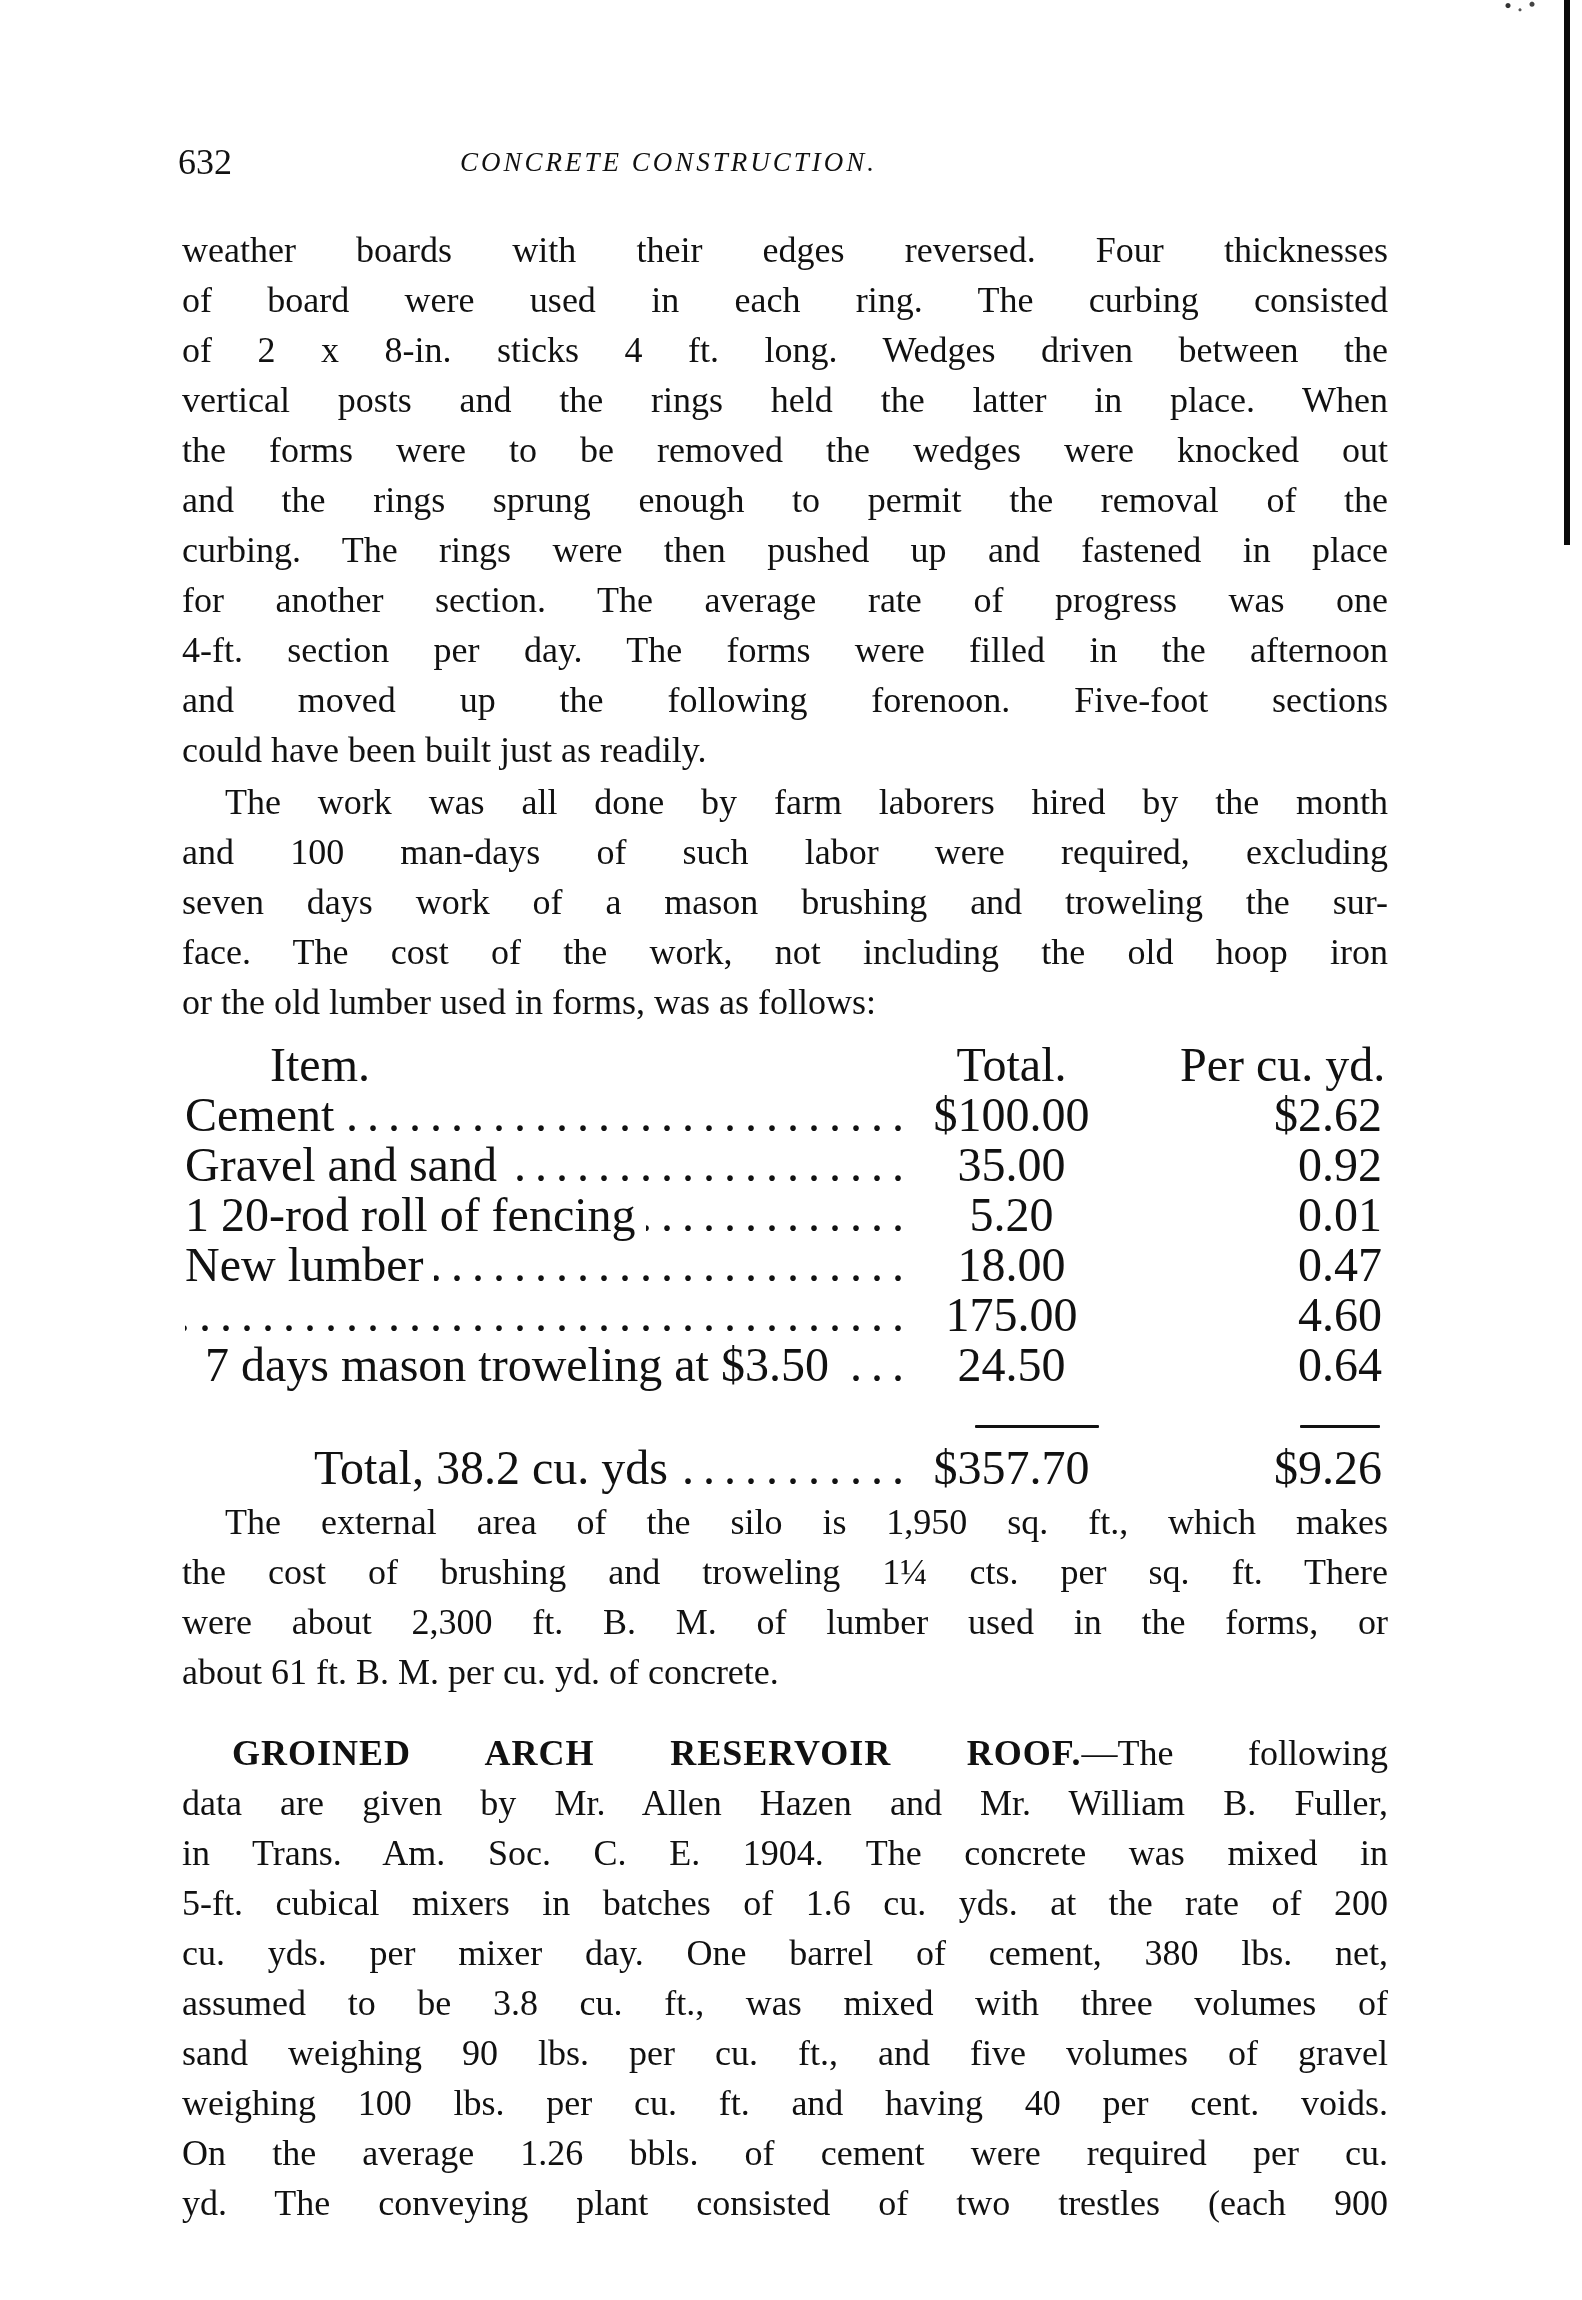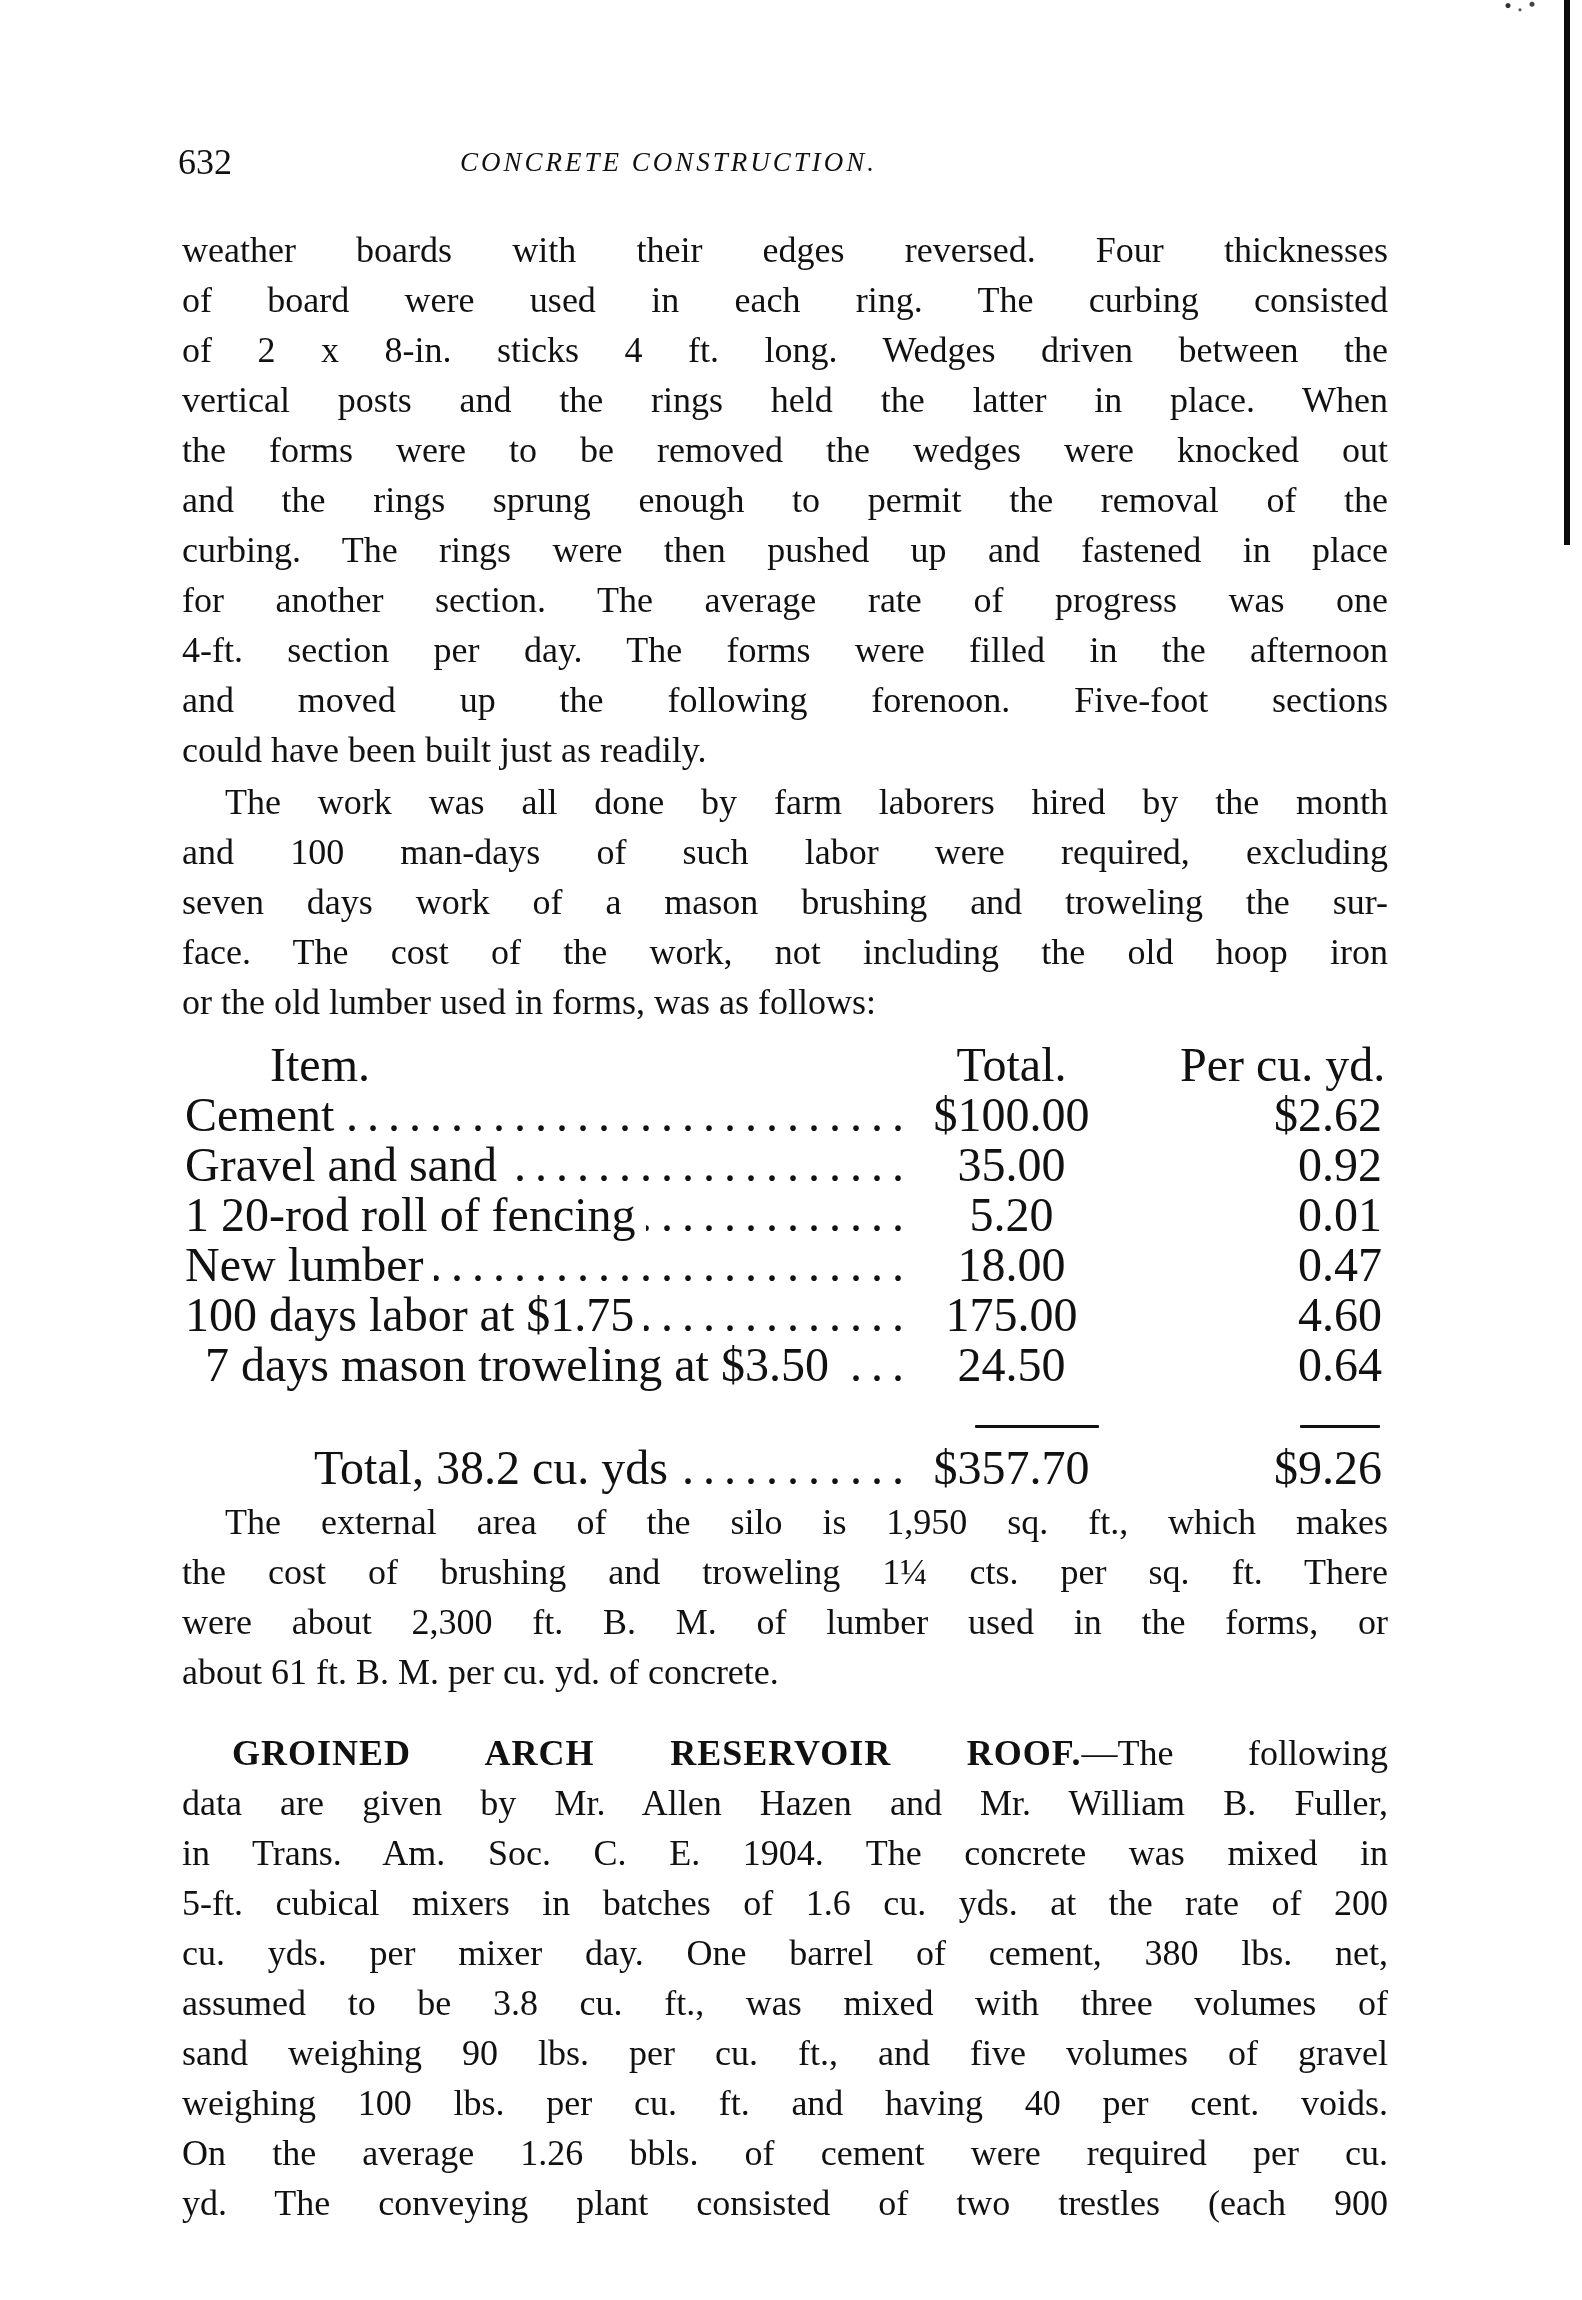--- a/index.html
+++ b/index.html
@@ -100,21 +100,20 @@
       <div class="tbl-cell tbl-item" style="top:1240px">
         <span class="label">New lumber</span>
         <span class="dots">...............................................</span>
       </div>
       <div class="tbl-cell tbl-total" style="top:1240px">18.00</div>
       <div class="tbl-cell tbl-per" style="top:1240px">0.47</div>
     </div>
 
     <div>
       <div class="tbl-cell tbl-item" style="top:1290px">
-        <span class="label">100 days labor at $1.75</span>
         <span class="dots">...............................................</span>
       </div>
       <div class="tbl-cell tbl-total" style="top:1290px">175.00</div>
       <div class="tbl-cell tbl-per" style="top:1290px">4.60</div>
     </div>
 
     <div>
       <div class="tbl-cell tbl-item" style="top:1340px; left:205px; width:708px;">
         <span class="label">7 days mason troweling at $3.50</span>
         <span class="dots">...............................................</span>

